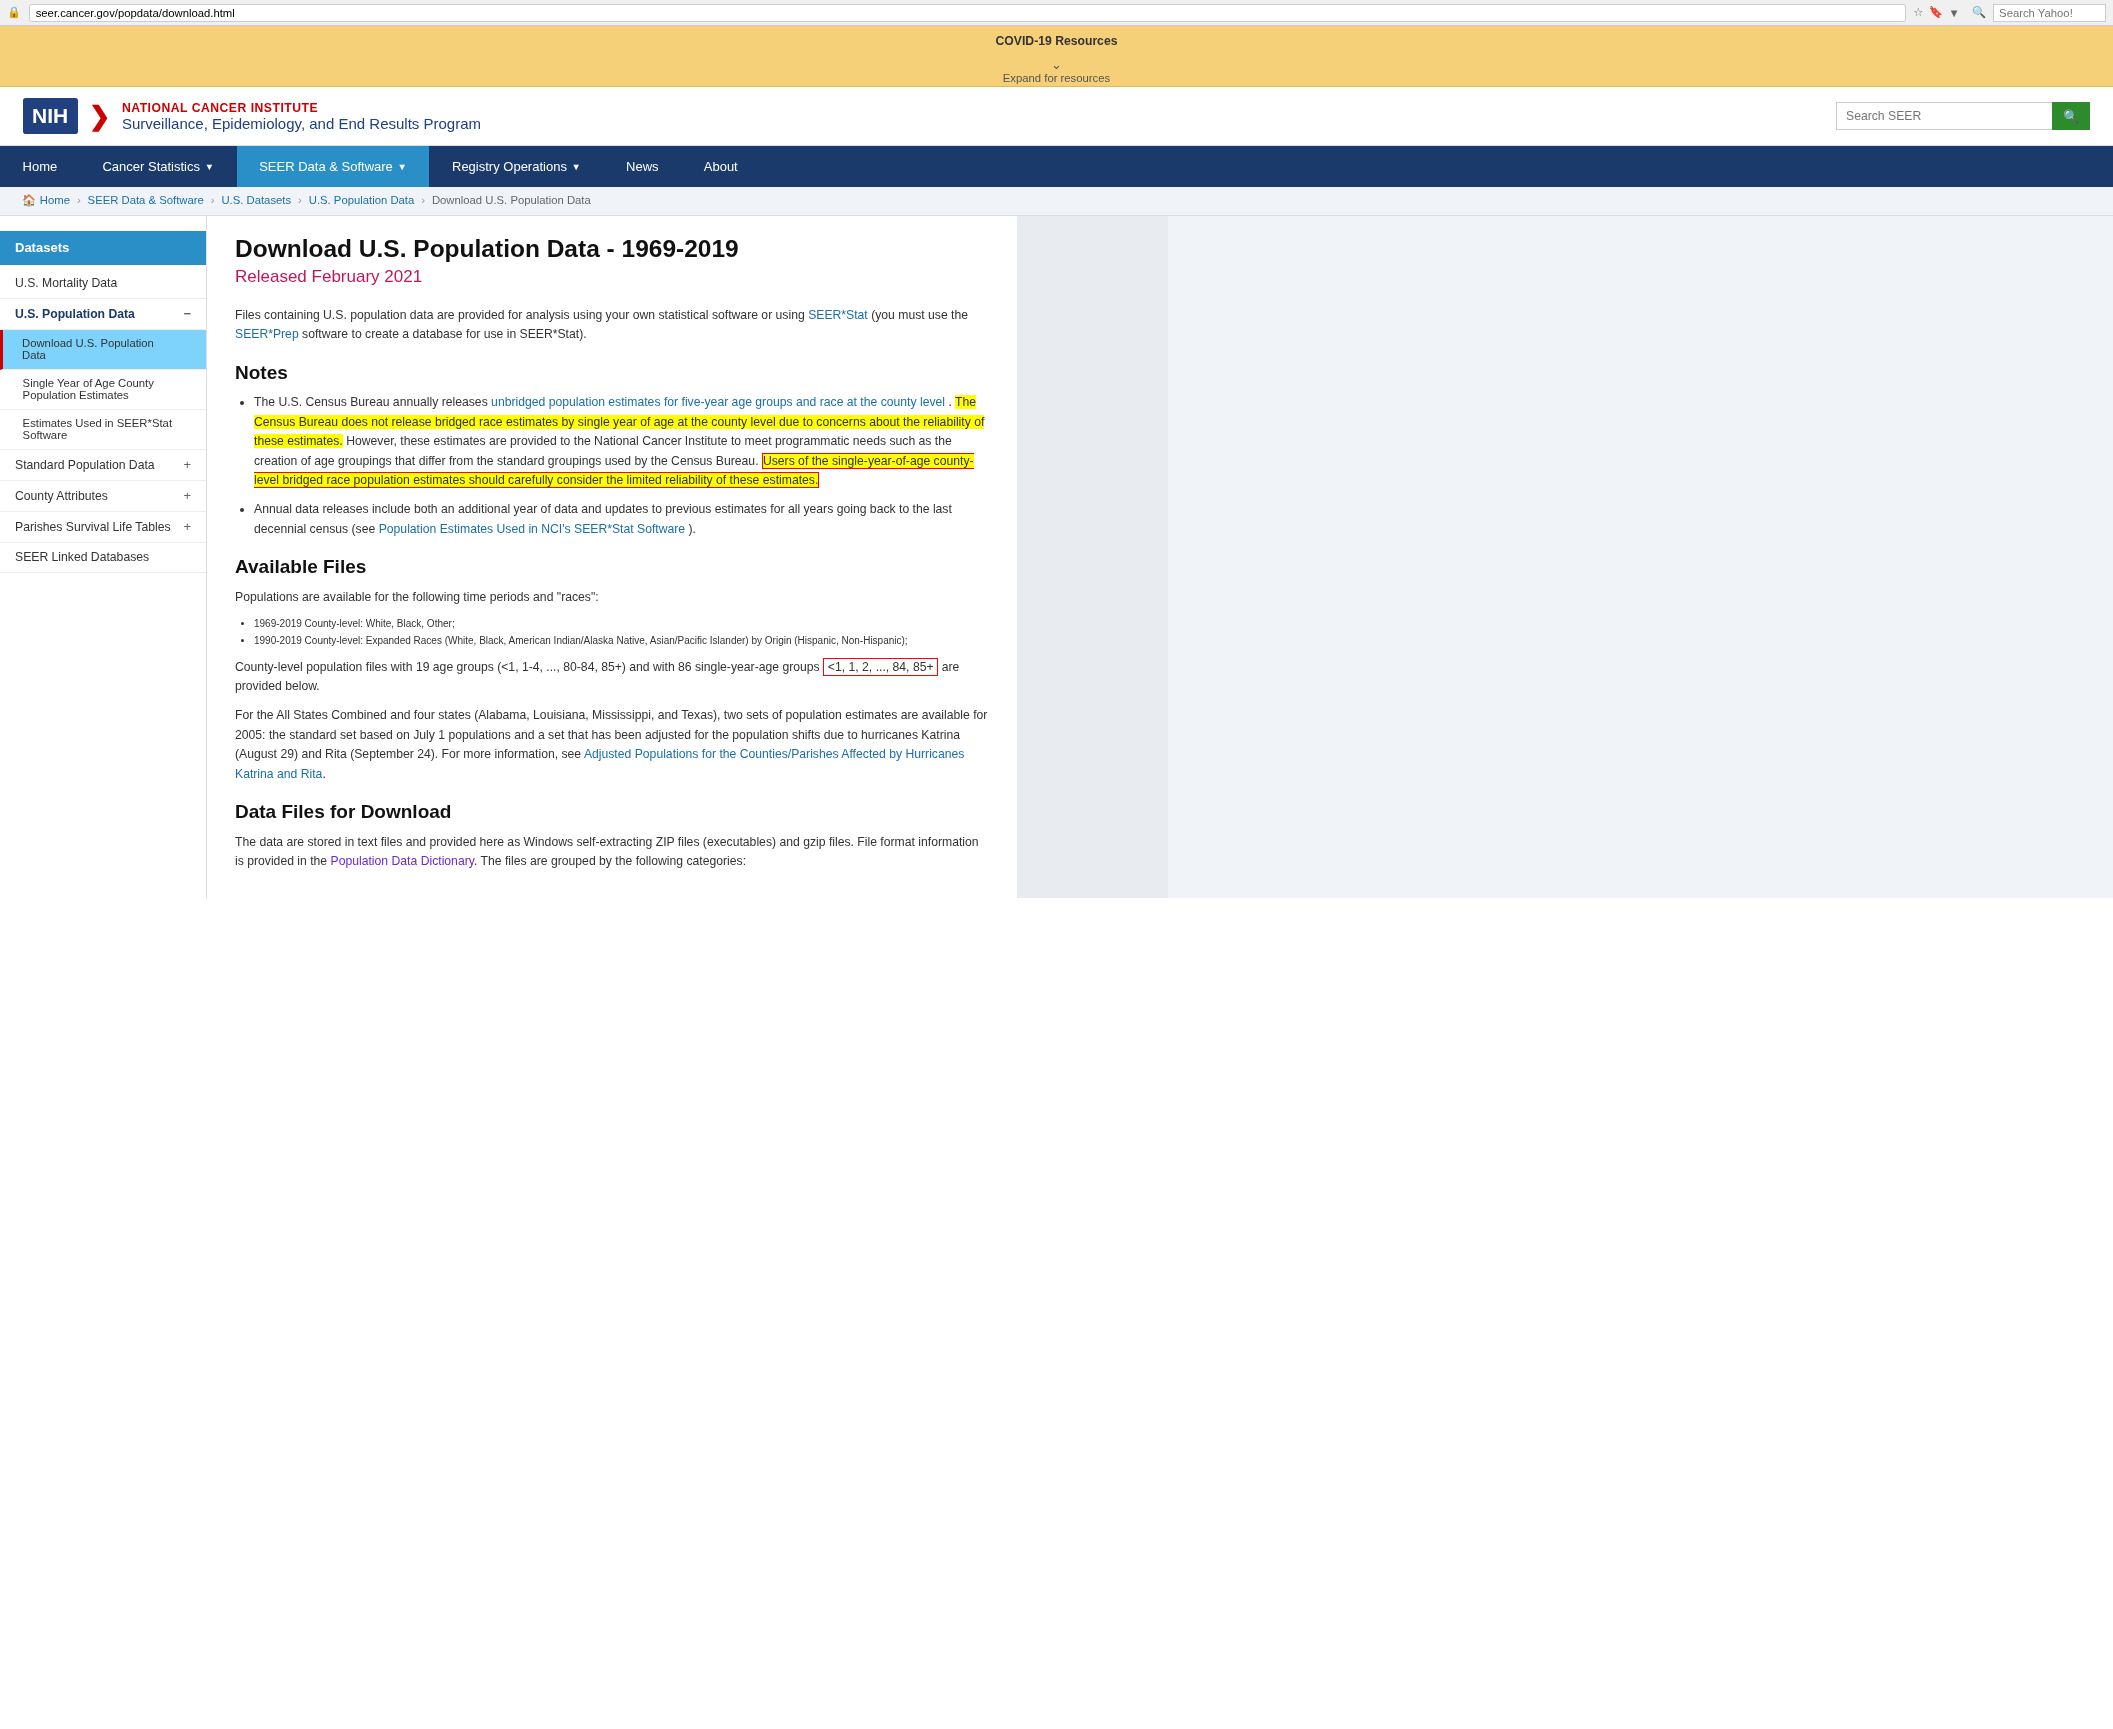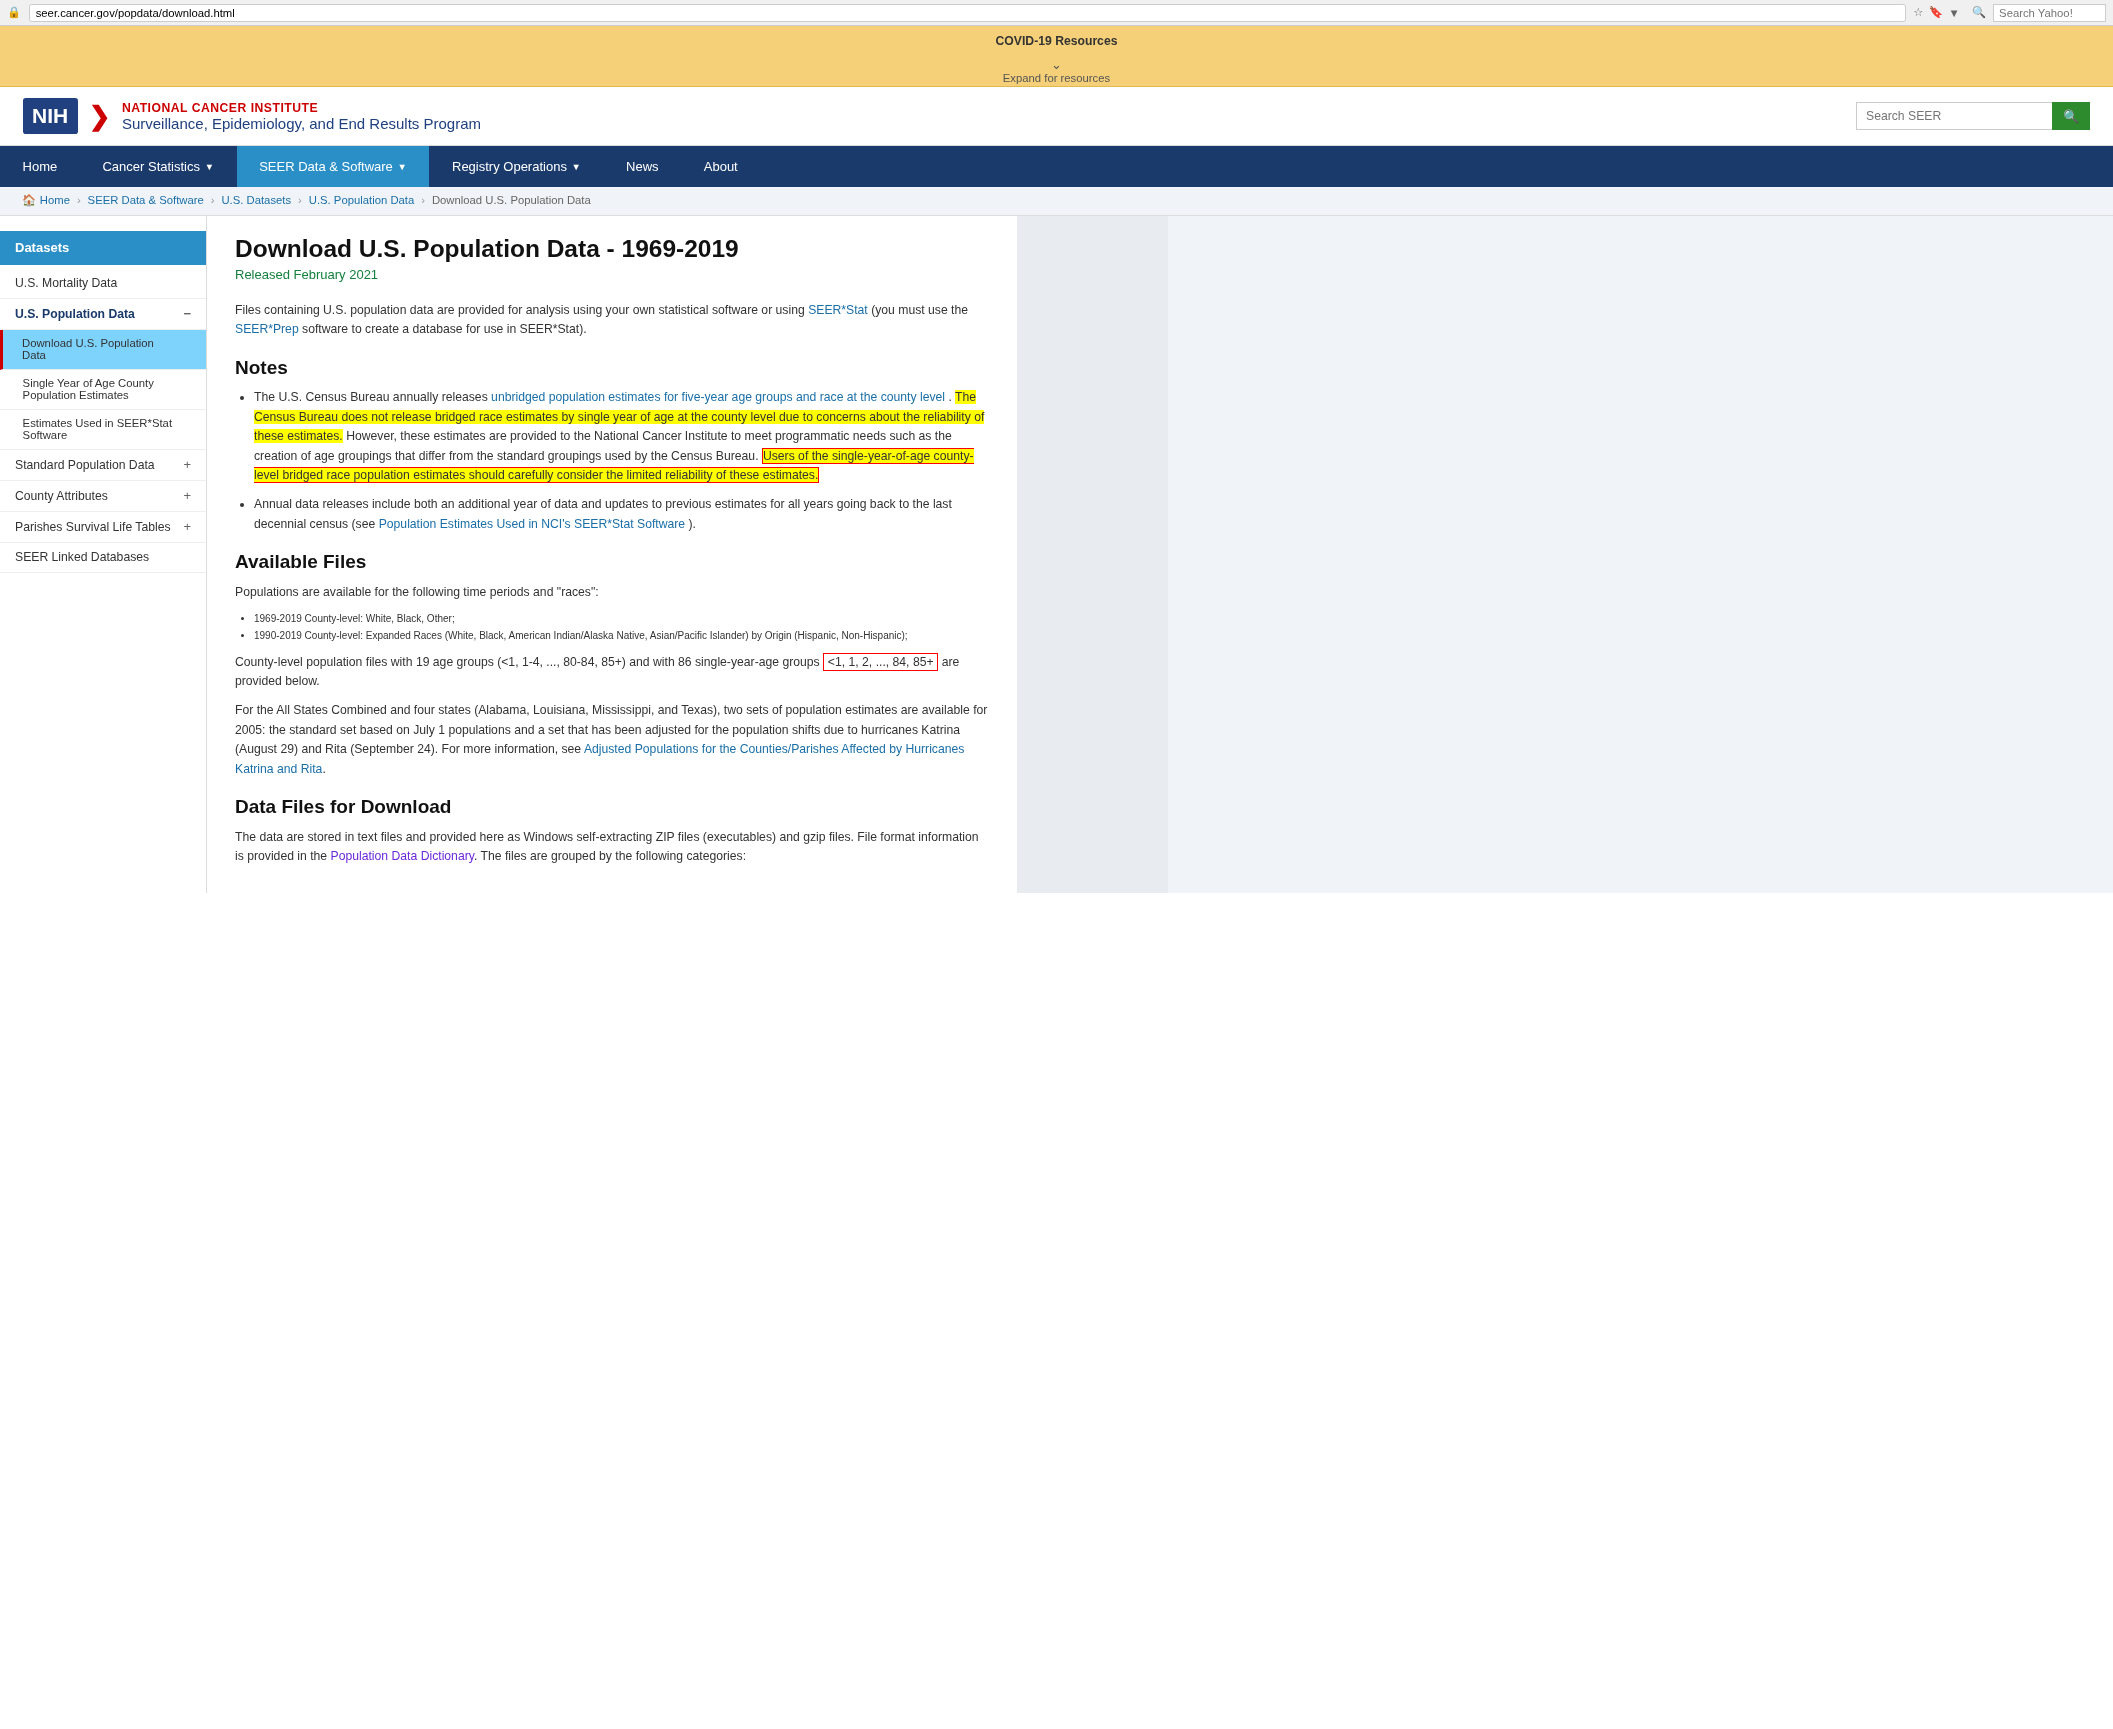--- a/index.html
+++ b/index.html
@@ -69,21 +69,21 @@
     }
     .site-title-area {}
     .nci-label { color: #c00; font-size: 12.2px; font-weight: bold; letter-spacing: 0.5px; }
     .site-subtitle { font-size: 15px; color: #204080; font-weight: normal; text-align: right; }
 
     .search-area { display: flex; gap: 0; }
     .search-input {
       border: 0.9px solid #ccc;
       border-right: none;
       padding: 5.6px 9.4px;
-      width: 196px;
+      width: 216px;
       font-size: 12.2px;
       color: #999;
     }
     .search-btn {
       background: #2d8a2d;
       color: #fff;
       border: none;
       padding: 5.6px 11.3px;
       cursor: pointer;
       font-size: 13px;
@@ -172,22 +172,22 @@
       max-width: 810px;
     }
 
     .page-title {
       font-size: 24.5px;
       font-weight: bold;
       color: #111;
       margin-bottom: 3.8px;
     }
     .page-subtitle {
-      font-size: 13px;
-      color: #15803d;
+      font-size: 17px;
+      color: #be185d;
       margin-bottom: 19px;
     }
 
     .intro-text { font-size: 12.2px; line-height: 1.6; margin-bottom: 15px; color: #333; }
     .intro-text a { color: #1a6fa8; text-decoration: none; }
 
     h2.section-heading {
       font-size: 19px;
       font-weight: bold;
       color: #111;

